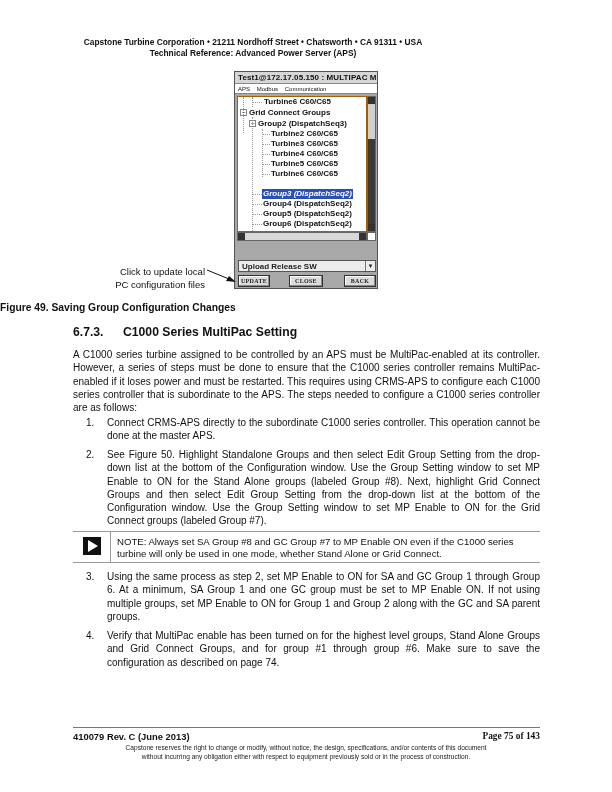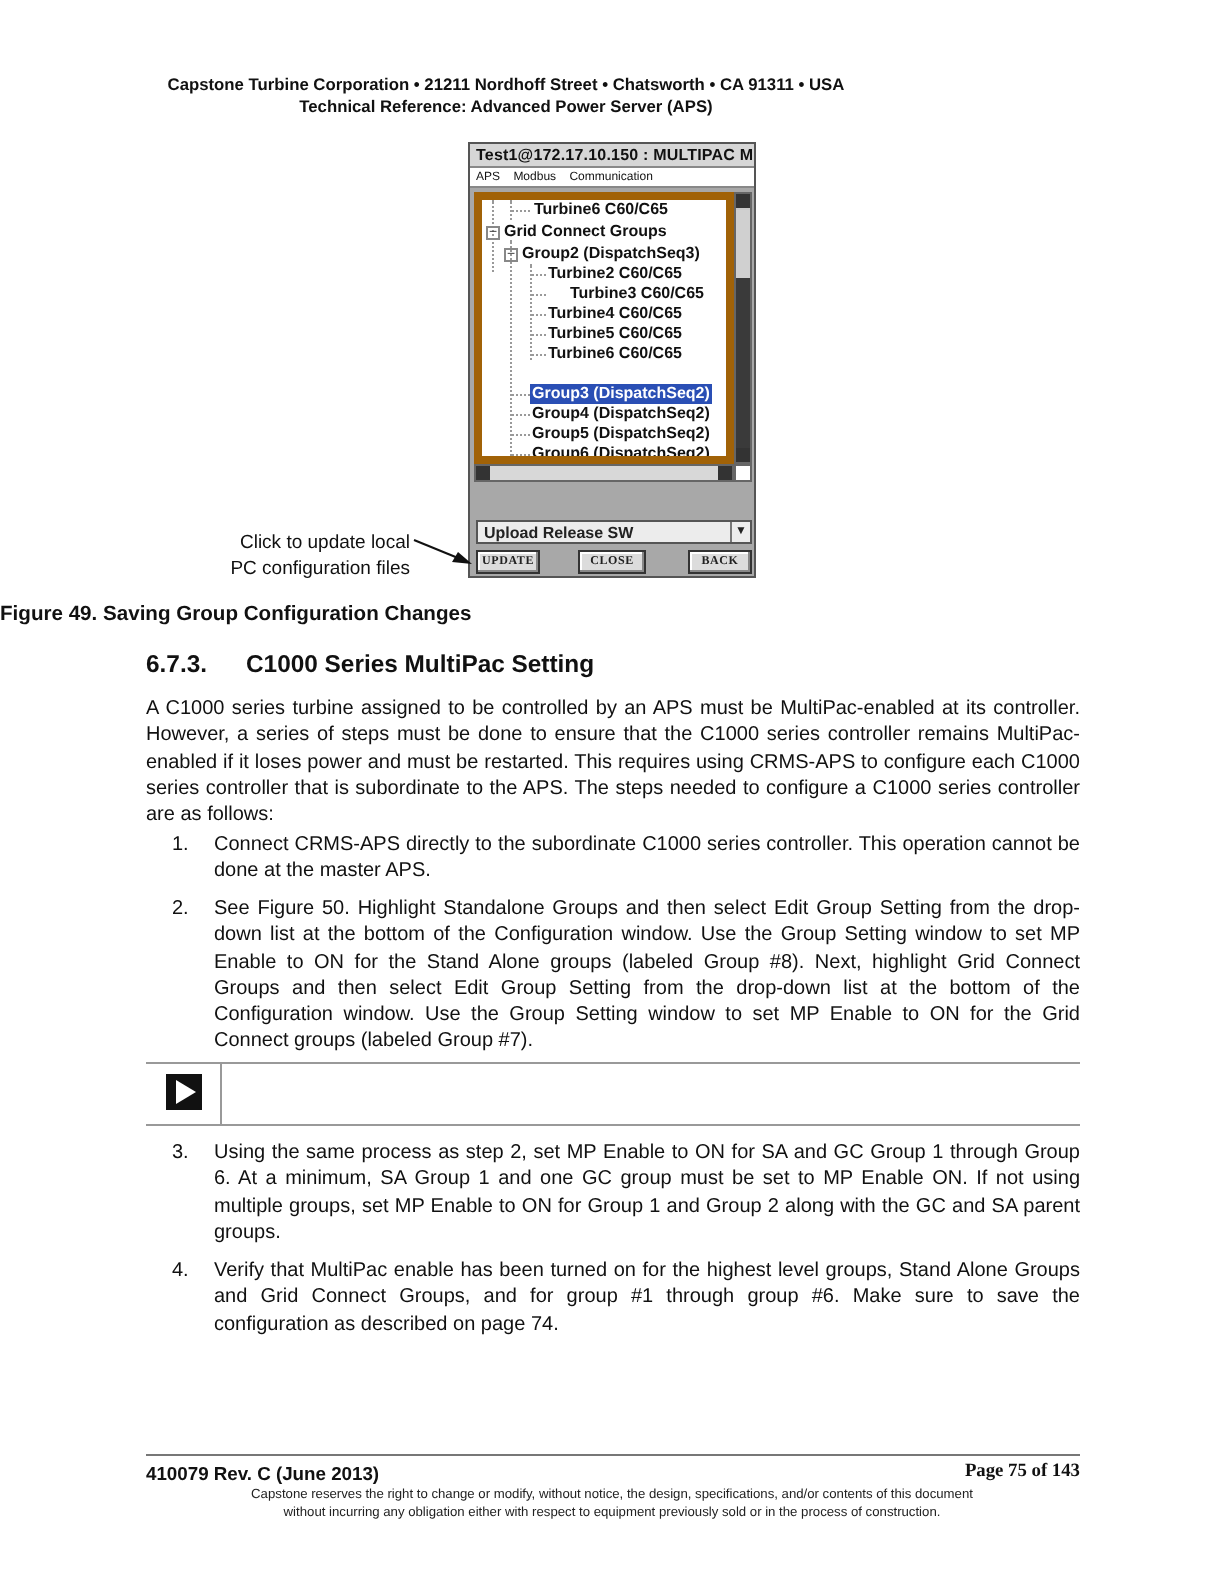--- a/index.html
+++ b/index.html
@@ -6,23 +6,23 @@
     html, body { width: 612px; height: 792px; background: #ffffff; }
     body { position: relative; font-family: "Liberation Sans", sans-serif; color: #111; overflow: hidden; }
 
     .hdr { position: absolute; top: 37px; left: 0; width: 506px; text-align: center; font-weight: bold; font-size: 8.4px; line-height: 10.5px; color: #111; }
 
     
     .win { position: absolute; left: 234px; top: 71px; width: 144px; height: 218px; background: #a8a8a8; border: 1px solid #555; }
     .win-title { height: 12px; background: #d6d6d6; border-bottom: 1px solid #888; font-size: 8px; font-weight: bold; line-height: 12px; padding-left: 3px; white-space: nowrap; overflow: hidden; color: #111; letter-spacing: 0.1px; }
     .win-menu { height: 10px; background: #ffffff; font-size: 6px; line-height: 10px; padding-left: 3px; color: #111; border-bottom: 1px solid #888; white-space: nowrap; }
     .win-menu span { margin-right: 5px; }
-    .tree { position: absolute; left: 2px; top: 24px; width: 130px; height: 136px; background: #ffffff; border: 4px solid #a16207; overflow: hidden; }
+    .tree { position: absolute; left: 2px; top: 24px; width: 130px; height: 136px; background: #ffffff; border: 1px solid #a16207; overflow: hidden; }
     .tree-row { position: absolute; font-size: 8px; font-weight: bold; line-height: 10px; height: 10px; white-space: nowrap; color: #111; }
-    .tree-row.sel { background: #2a4fb5; color: #fff; padding: 0 1px; }
+    .tree-row.sel { background: #2a4fb5; color: #fff; padding: 0 1px; font-style: italic; }
     .exp { display: inline-block; width: 7px; height: 7px; border: 1px solid #888; font-size: 7px; line-height: 5px; text-align: center; color: #444; margin-right: 2px; vertical-align: 0px; font-weight: normal; }
     .tline { position: absolute; border-left: 1px dotted #999; }
     .hline { position: absolute; border-top: 1px dotted #999; }
     .vscroll { position: absolute; left: 132px; top: 24px; width: 9px; height: 136px; background: #c8c8c8; border: 1px solid #666; }
     .vscroll .thumb-light { position: absolute; top: 8px; left: 0; width: 7px; height: 34px; background: #d0d0d0; }
     .vscroll .thumb-dark { position: absolute; top: 42px; left: 0; width: 7px; height: 86px; background: #3a3a3a; }
     .vscroll .arrow { position: absolute; left: 0; width: 7px; height: 7px; background: #333; }
     .hscroll { position: absolute; left: 2px; top: 160px; width: 130px; height: 9px; background: #d8d8d8; border: 1px solid #666; }
     .hscroll .arrow { position: absolute; top: 0; width: 7px; height: 7px; background: #333; }
     .corner { position: absolute; left: 132px; top: 160px; width: 9px; height: 9px; background: #fff; border: 1px solid #666; }
@@ -55,21 +55,21 @@
   </style>
 </head>
 <body>
 
 <div class="hdr">
   <div>Capstone Turbine Corporation • 21211 Nordhoff Street • Chatsworth • CA 91311 • USA</div>
   <div>Technical Reference: Advanced Power Server (APS)</div>
 </div>
 
 <div class="win">
-  <div class="win-title">Test1@172.17.10.150 : MULTIPAC M</div>
+  <div class="win-title">Test1@172.17.05.150 : MULTIPAC M</div>
   <div class="win-menu">
     <span>APS</span>
     <span>Modbus</span>
     <span>Communication</span>
   </div>
 
   <div class="tree">
 
     <div class="tline" style="left:5px; top:0; height:36px;"></div>
     <div class="tline" style="left:14px; top:0; height:10px;"></div>
@@ -83,21 +83,21 @@
     <div class="hline" style="left:24px; top:77px; width:8px;"></div>
     <div class="hline" style="left:14px; top:97px; width:10px;"></div>
     <div class="hline" style="left:14px; top:107px; width:10px;"></div>
     <div class="hline" style="left:14px; top:117px; width:10px;"></div>
     <div class="hline" style="left:14px; top:127px; width:10px;"></div>
 
     <div class="tree-row" style="left:26px; top:0px;"><span>Turbine6 C60/C65</span></div>
     <div class="tree-row" style="left:2px; top:11px;"><span class="exp">−</span><span>Grid Connect Groups</span></div>
     <div class="tree-row" style="left:11px; top:22px;"><span class="exp">−</span><span>Group2 (DispatchSeq3)</span></div>
     <div class="tree-row" style="left:33px; top:32px;"><span>Turbine2 C60/C65</span></div>
-    <div class="tree-row" style="left:44px; top:42px;"><span>Turbine3 C60/C65</span></div>
+    <div class="tree-row" style="left:33px; top:42px;"><span>Turbine3 C60/C65</span></div>
     <div class="tree-row" style="left:33px; top:52px;"><span>Turbine4 C60/C65</span></div>
     <div class="tree-row" style="left:33px; top:62px;"><span>Turbine5 C60/C65</span></div>
     <div class="tree-row" style="left:33px; top:72px;"><span>Turbine6 C60/C65</span></div>
     <div class="tree-row sel" style="left:24px; top:92px;"><span>Group3 (DispatchSeq2)</span></div>
     <div class="tree-row" style="left:25px; top:102px;"><span>Group4 (DispatchSeq2)</span></div>
     <div class="tree-row" style="left:25px; top:112px;"><span>Group5 (DispatchSeq2)</span></div>
     <div class="tree-row" style="left:25px; top:122px;"><span>Group6 (DispatchSeq2)</span></div>
   </div>
 
   <div class="vscroll">
@@ -145,20 +145,21 @@
 </div>
 <div class="item" style="top:448px;">
   <span class="n">2.</span>
   <span class="t">See Figure 50. Highlight Standalone Groups and then select Edit Group Setting from the drop-down list at the bottom of the Configuration window. Use the Group Setting window to set MP Enable to ON for the Stand Alone groups (labeled Group #8). Next, highlight Grid Connect Groups and then select Edit Group Setting from the drop-down list at the bottom of the Configuration window. Use the Group Setting window to set MP Enable to ON for the Grid Connect groups (labeled Group #7).</span>
 </div>
 
 <div class="note">
   <div class="icon-cell">
     <div class="play"></div>
   </div>
+  <div class="note-text">NOTE: Always set SA Group #8 and GC Group #7 to MP Enable ON even if the C1000 series turbine will only be used in one mode, whether Stand Alone or Grid Connect.</div>
 </div>
 
 <div class="item" style="top:570px;">
   <span class="n">3.</span>
   <span class="t">Using the same process as step 2, set MP Enable to ON for SA and GC Group 1 through Group 6. At a minimum, SA Group 1 and one GC group must be set to MP Enable ON. If not using multiple groups, set MP Enable to ON for Group 1 and Group 2 along with the GC and SA parent groups.</span>
 </div>
 <div class="item" style="top:629px;">
   <span class="n">4.</span>
   <span class="t">Verify that MultiPac enable has been turned on for the highest level groups, Stand Alone Groups and Grid Connect Groups, and for group #1 through group #6. Make sure to save the configuration as described on page 74.</span>
 </div>

